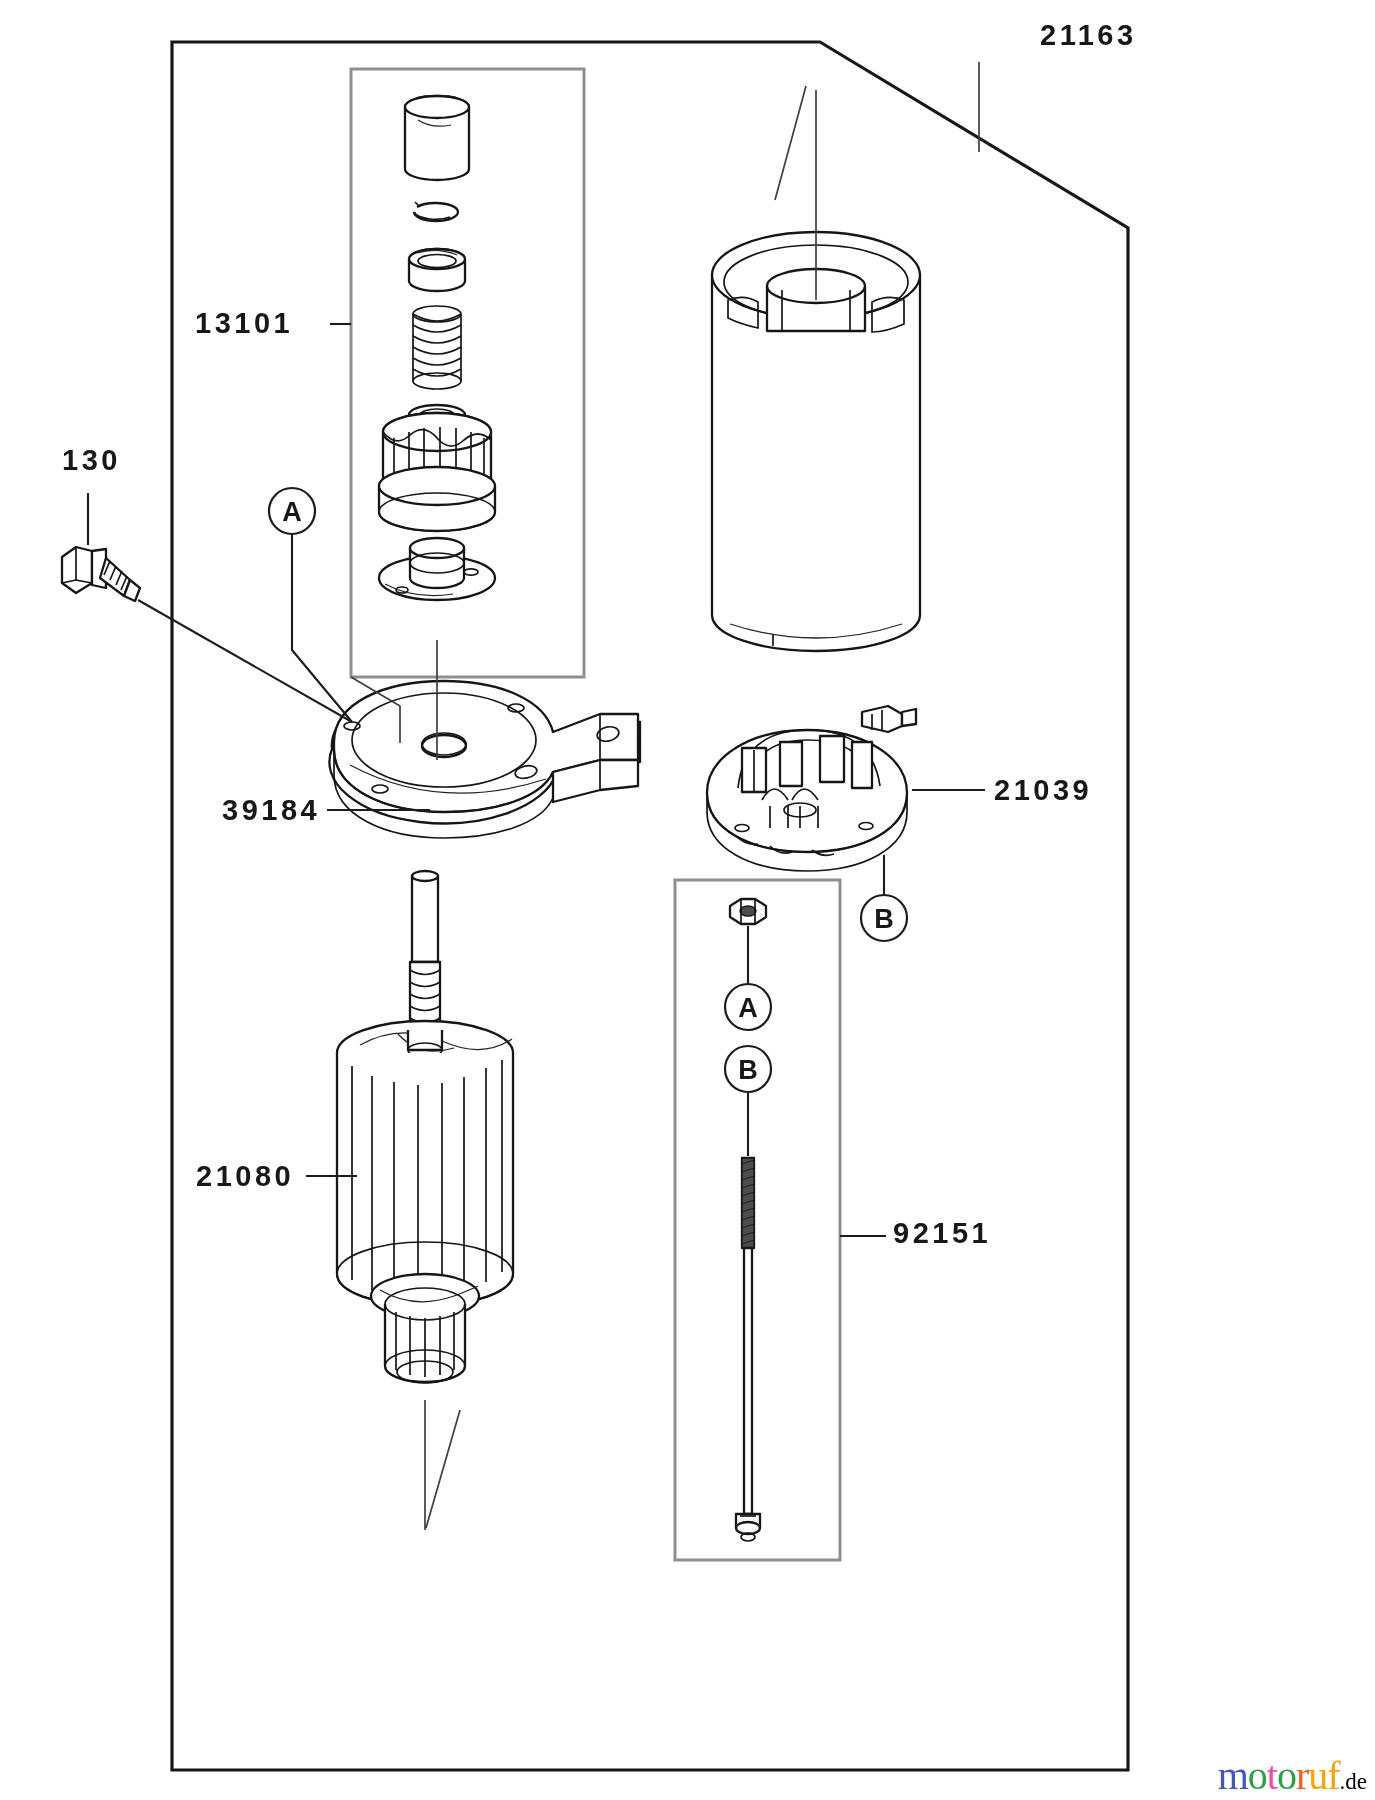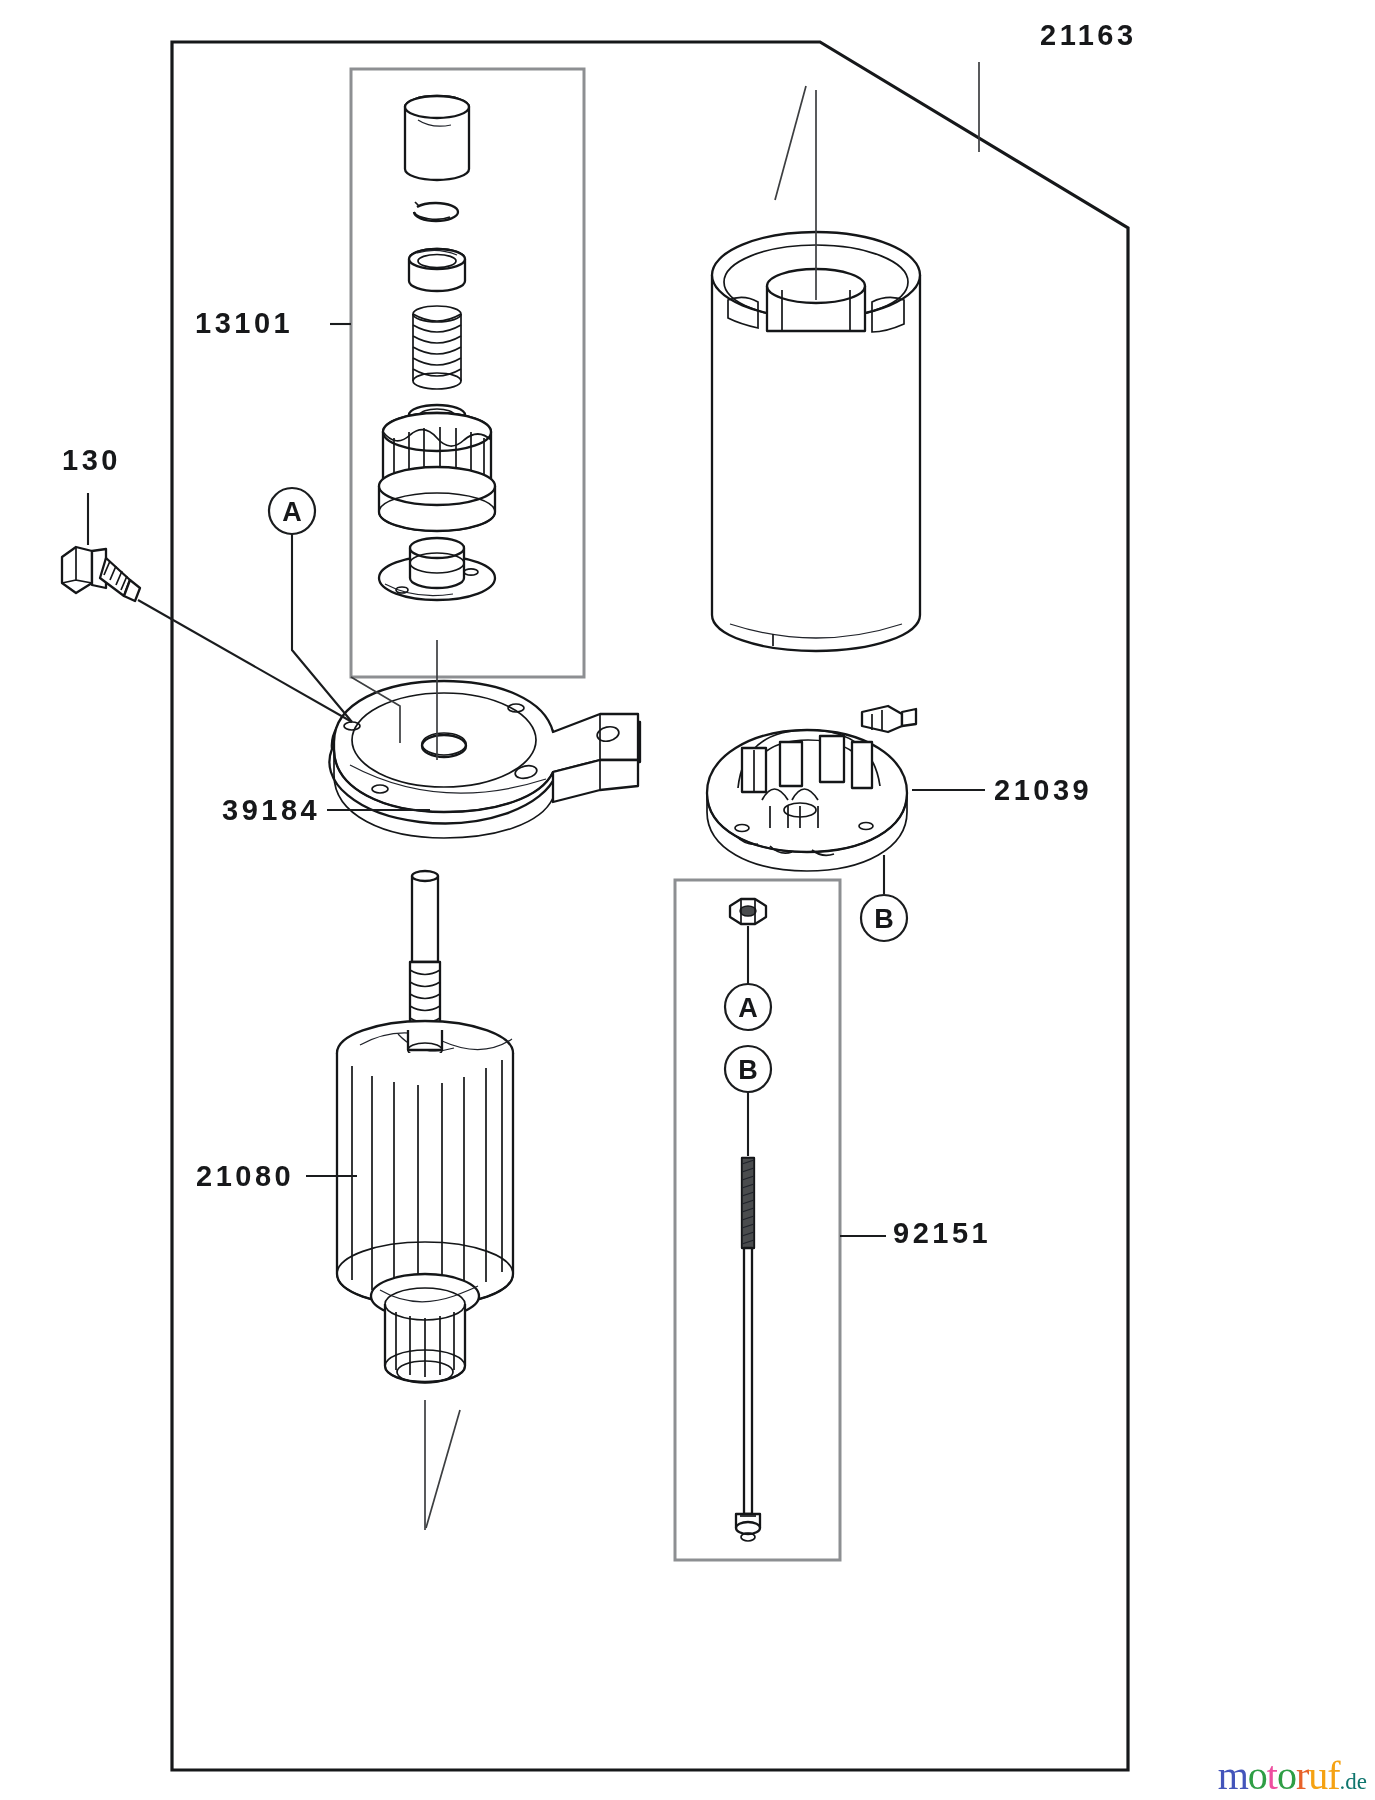--- a/index.html
+++ b/index.html
@@ -101,21 +101,21 @@
     white-space: nowrap;
   }
   .wm span { font-weight: 400; }
   .wm .m1 { color: #4455bb; }
   .wm .o1 { color: #2f9e45; }
   .wm .t1 { color: #ee4fa0; }
   .wm .o2 { color: #2f9e45; }
   .wm .r1 { color: #e8622a; }
   .wm .u1 { color: #f5a213; }
   .wm .f1 { color: #f5a213; }
-  .wm .de { color: #0f766e; font-size: 23px; letter-spacing: 0; }
+  .wm .de { color: #000000; font-size: 23px; letter-spacing: 0; }
 </style>
 </head>
 <body>
 
 <div id="diagram-root">
 
   <svg id="parts-svg" viewBox="0 0 1375 1800" xmlns="http://www.w3.org/2000/svg">
 
     <path class="frame-line" d="M 172 42 L 820 42 L 1128 228 L 1128 1770 L 172 1770 Z"></path>
 

